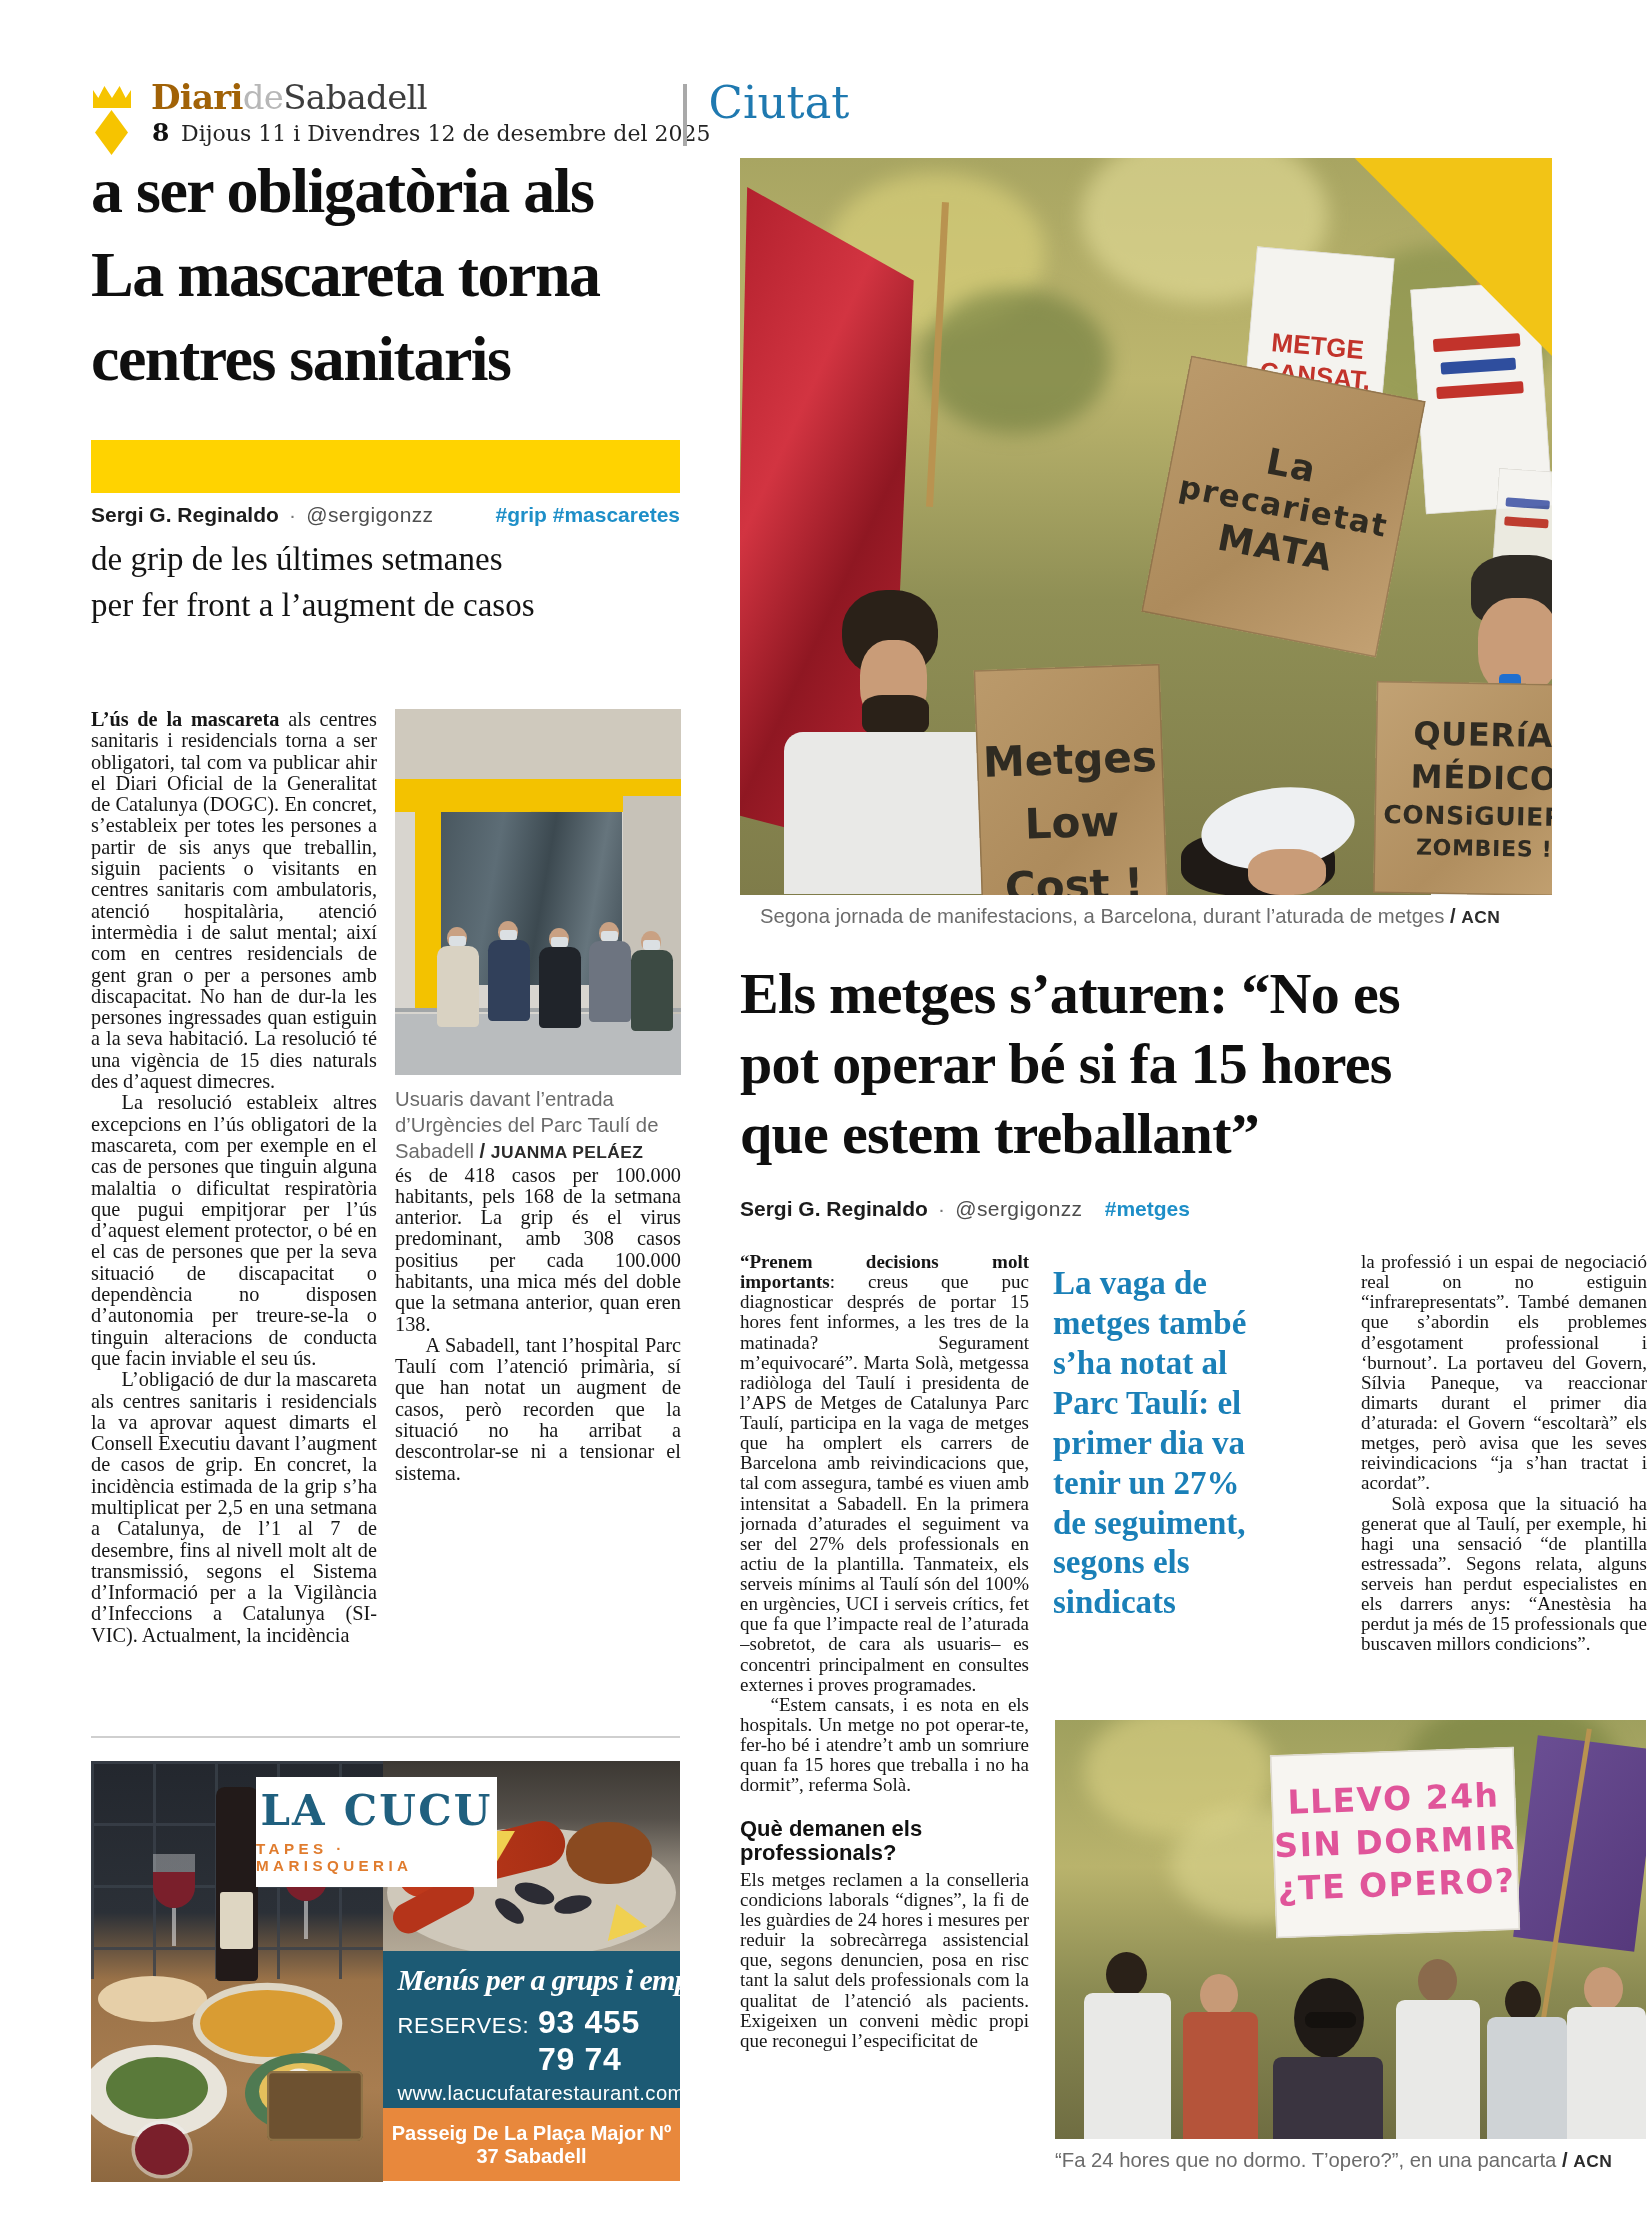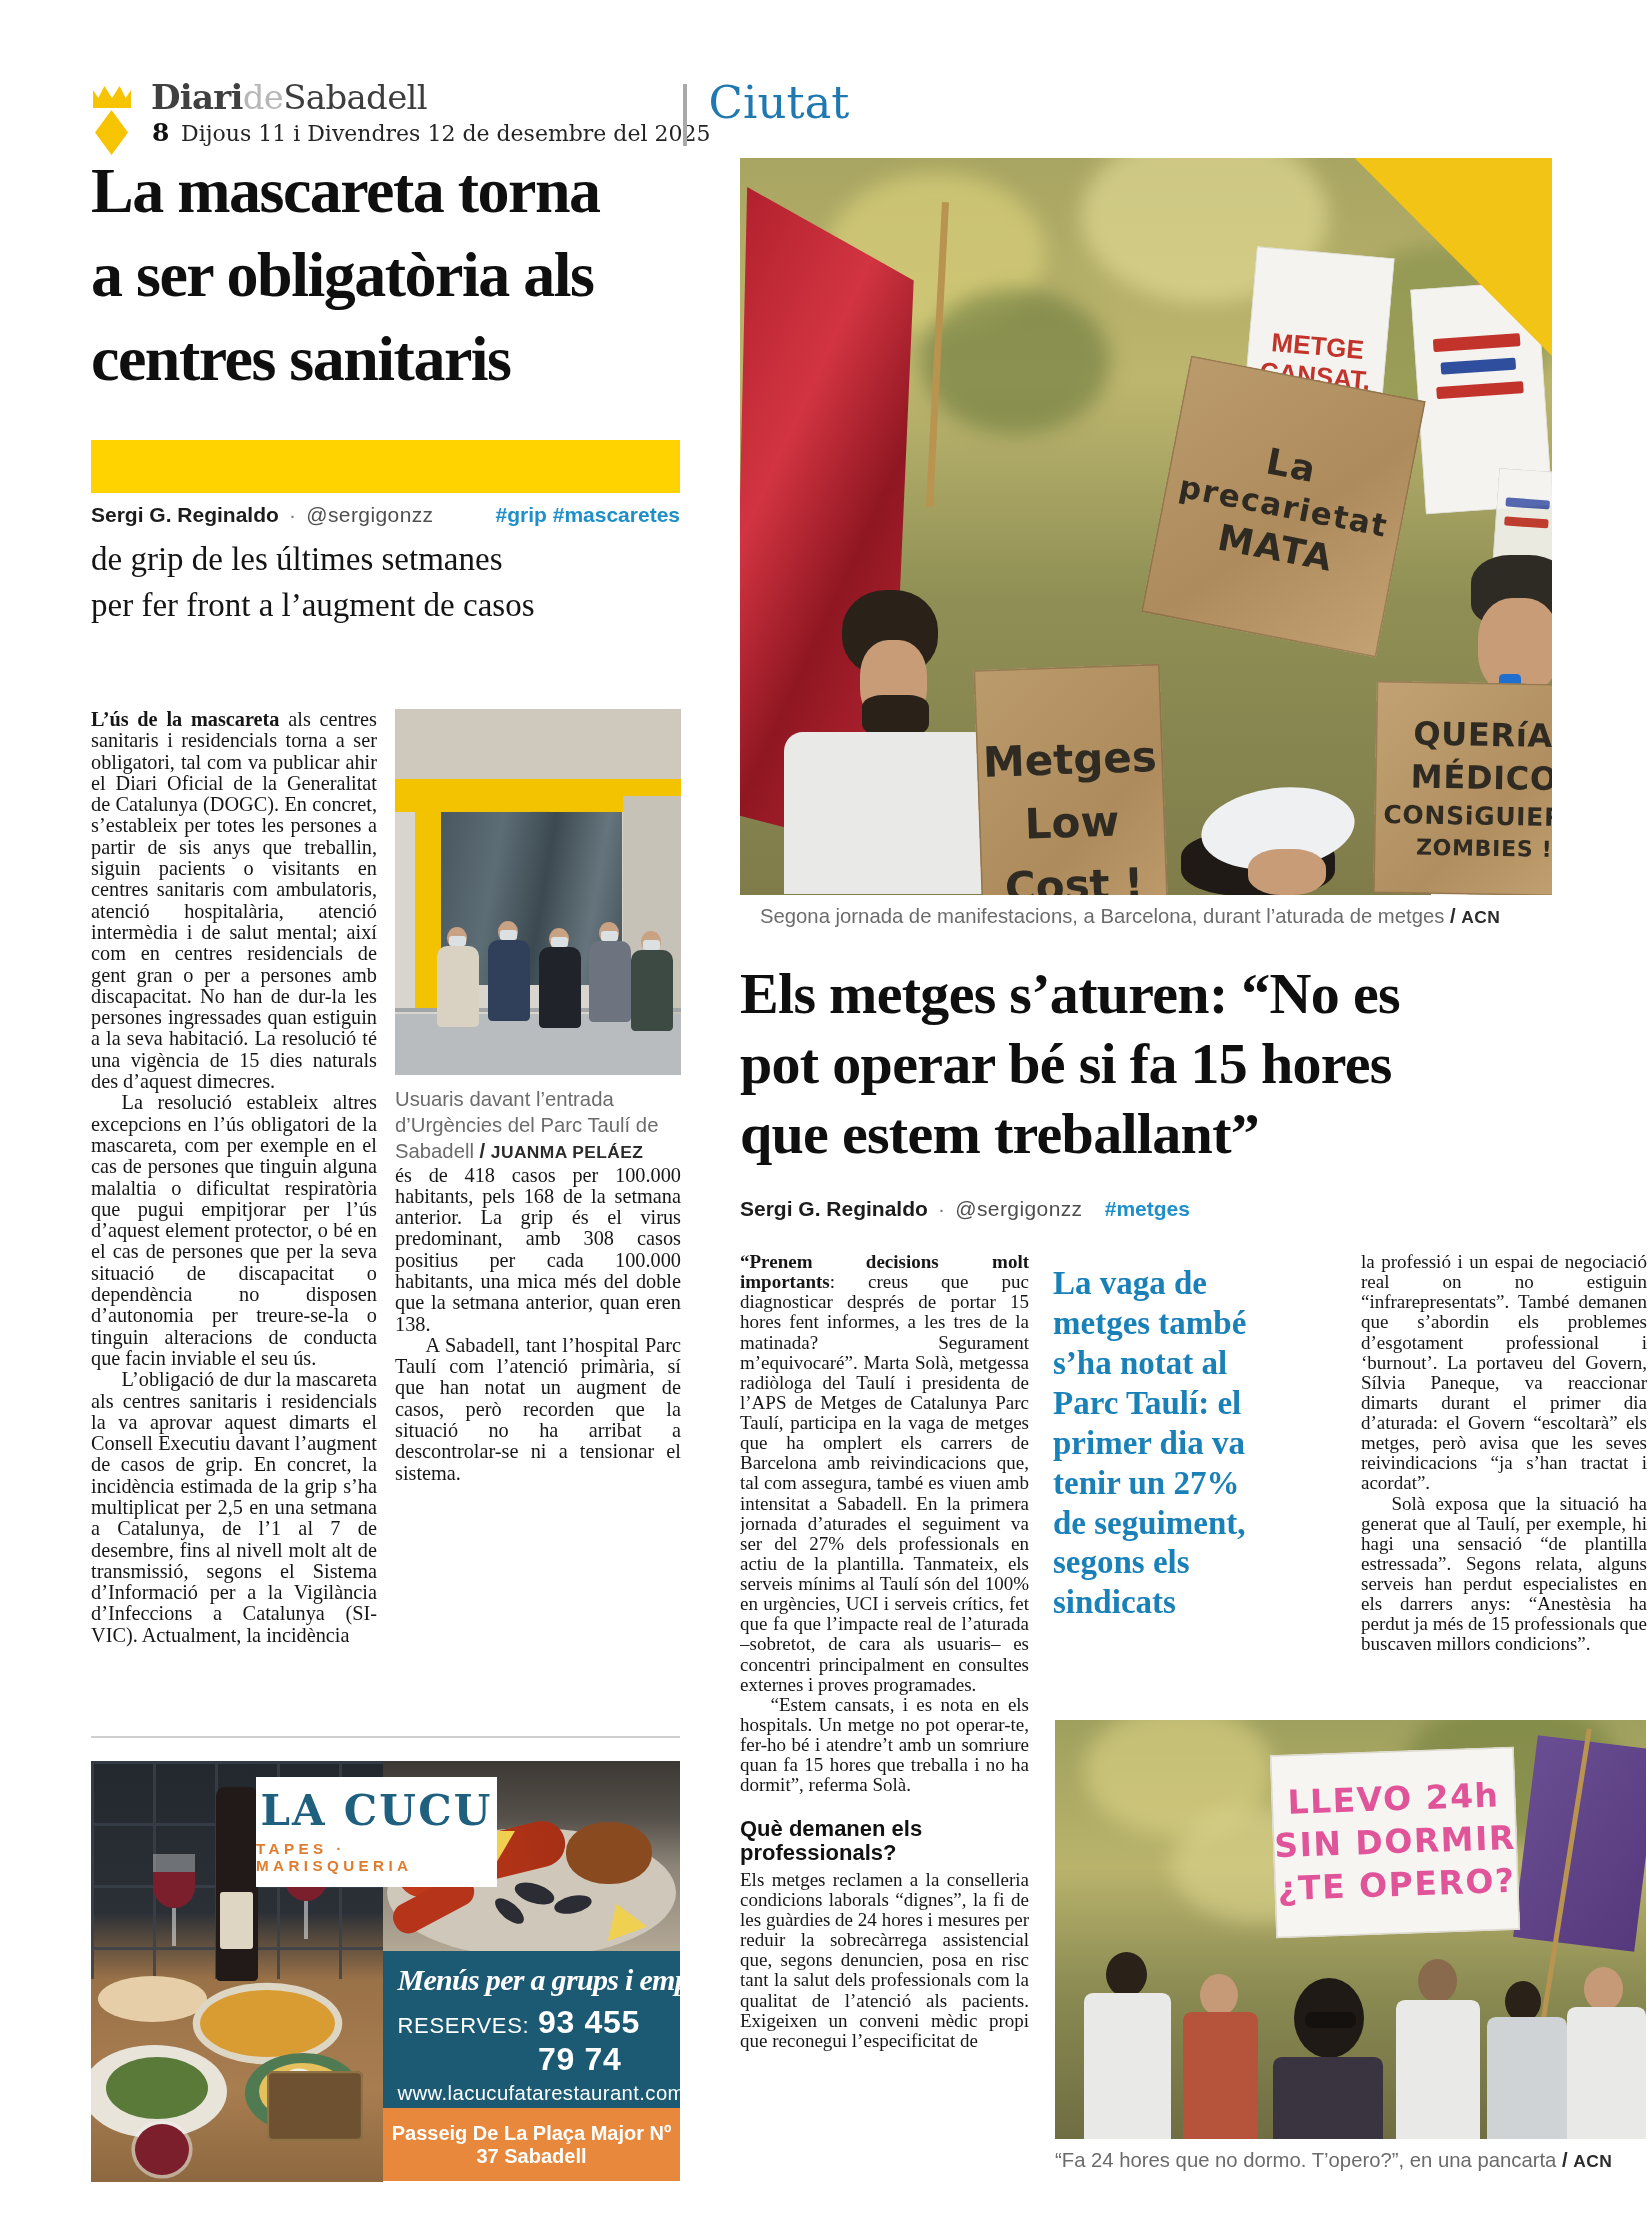--- a/index.html
+++ b/index.html
@@ -3,21 +3,21 @@
 <meta charset="utf-8">
 <style>
 *{margin:0;padding:0;box-sizing:border-box}
 html,body{background:#888}
 .page{position:relative;width:1651px;height:2227px;background:#ffffff;font-family:"Liberation Serif",serif;color:#1b1b1b;overflow:hidden;margin:0 auto}
 
 
 .crown{position:absolute;left:93px;top:86px;width:38px;height:22px;background:#f6c400;clip-path:polygon(0 100%,0 18%,14% 55%,30% 0,50% 55%,70% 0,86% 55%,100% 18%,100% 100%)}
 .diamond{position:absolute;left:95px;top:110px;width:33px;height:45px;background:#f6c400;clip-path:polygon(50% 0,100% 50%,50% 100%,0 50%)}
 .wordmark{position:absolute;left:151px;top:77px;font-family:"DejaVu Serif",serif;font-size:34px;letter-spacing:-0.7px;white-space:nowrap}
-.wm-b{font-weight:bold;color:#404040}
+.wm-b{font-weight:bold;color:#a16207}
 .wm-m{color:#b7b7b7}
 .wm-r{color:#3d3d3d}
 .pageinfo{position:absolute;left:152px;top:118px;font-family:"DejaVu Serif",serif;font-size:22px;color:#242424;white-space:nowrap}
 .pageno{font-weight:bold;font-size:25px;margin-right:11.6px;color:#111}
 .section{position:absolute;left:683px;top:84px;display:flex;align-items:flex-start}
 .section-bar{width:3.6px;height:62px;background:#a9a9a9;margin-right:22px}
 .section-name{font-family:"DejaVu Serif",serif;font-size:45px;color:#1f79b0;line-height:1.3;margin-top:-10.2px}
 
 
 .lh1{position:absolute;left:91px;top:149px;width:595px;font-weight:bold;font-size:64px;line-height:1.31;letter-spacing:-1.5px;color:#0f0f0f}
@@ -142,22 +142,22 @@
   </div>
   <div class="pageinfo">
     <span class="pageno">8</span><span>Dijous 11 i Divendres 12 de desembre del 2025</span>
   </div>
   <div class="section">
     <div class="section-bar"></div>
     <div class="section-name">Ciutat</div>
   </div>
 
   <h1 class="lh1">
+    <div>a ser obligatòria als</div>
     <div>La mascareta torna</div>
-    <div>a ser obligatòria als</div>
     <div>centres sanitaris</div>
   </h1>
   <div class="yellowbar"></div>
   <div class="bylinerow byline-left">
     <span class="author">Sergi G. Reginaldo</span>
     <span class="byline-dot">·</span>
     <span class="handle">@sergigonzz</span>
     <span class="tags tags-right-end">#grip #mascaretes</span>
   </div>
   <div class="subhead">

